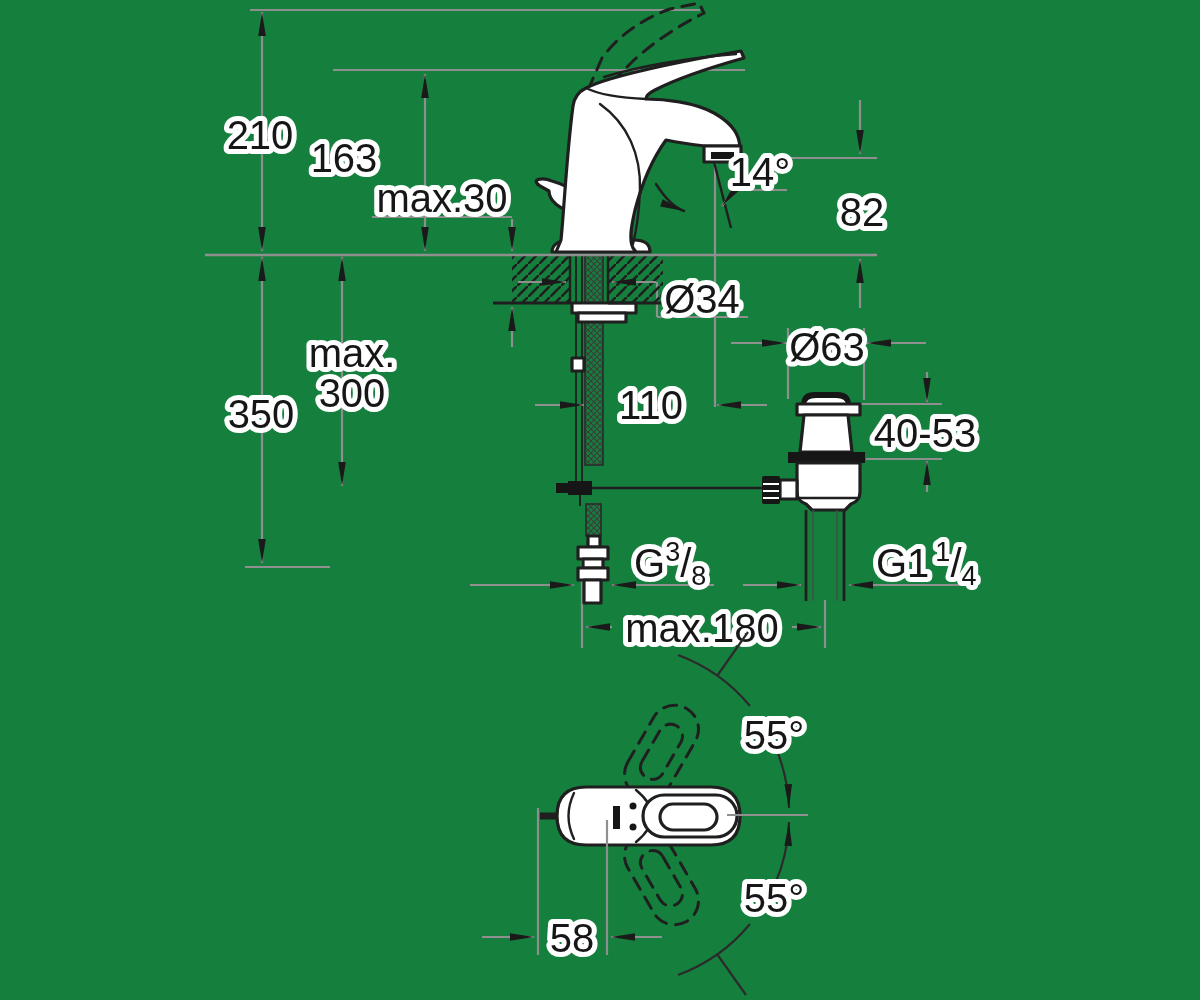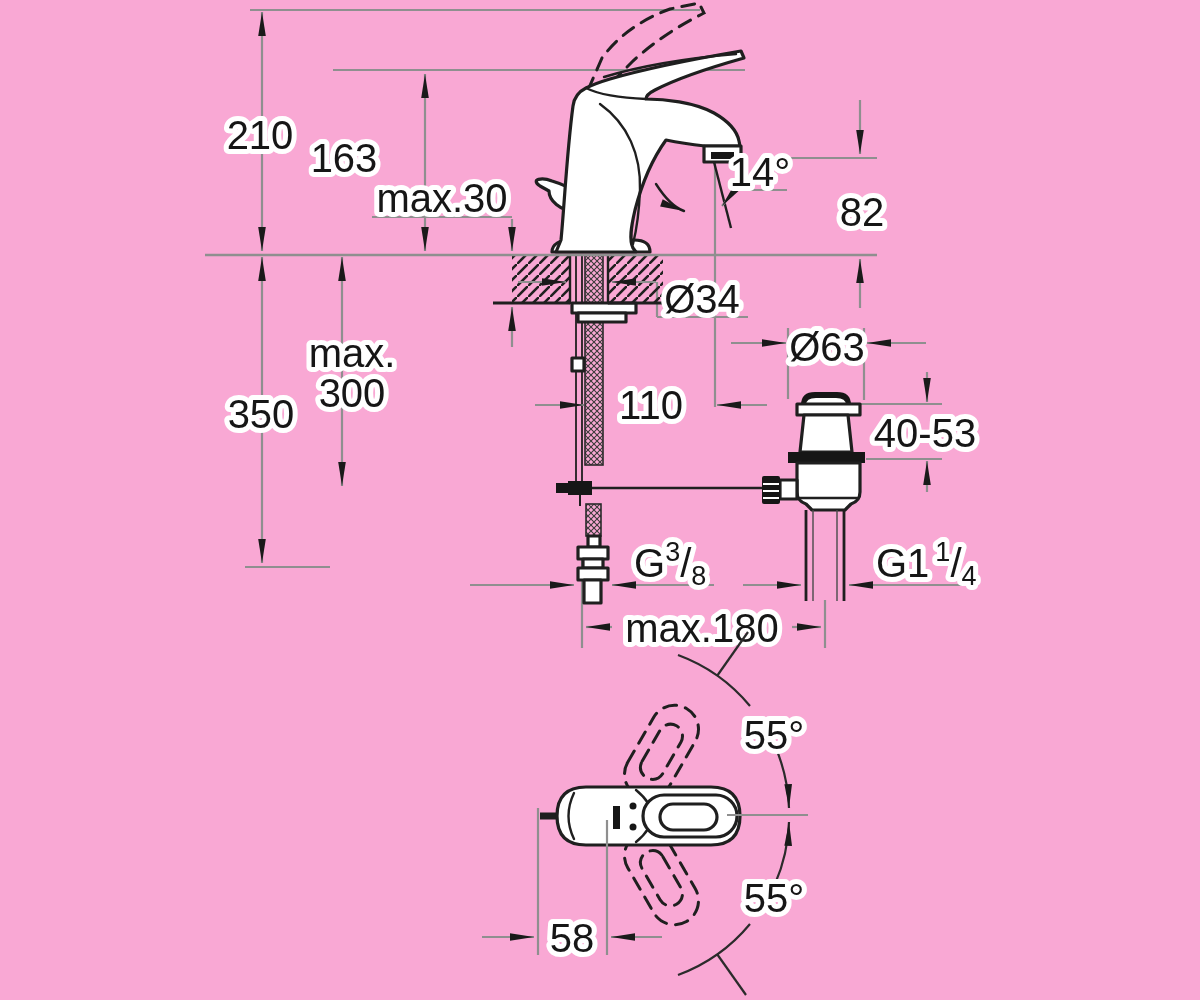--- a/index.html
+++ b/index.html
@@ -1,16 +1,16 @@
 <!DOCTYPE html>
 <html><head>
 <meta charset="utf-8">
 <style>
   html,body { margin:0; padding:0; background:#ffffff; }
-  .stage { position:relative; width:1200px; height:1000px; background:#f9a8d4; overflow:hidden; }
+  .stage { position:relative; width:1200px; height:1000px; background:#15803d; overflow:hidden; }
   svg { display:block; }
   .dim {
     font-family:"Liberation Sans", sans-serif;
     font-size:40px; fill:#161616;
     paint-order:stroke; stroke:#ffffff; stroke-width:10px; stroke-linejoin:round;
   }
   .dim-sm { font-size:27px; }
   .outline  { stroke:#1f1f1f; stroke-width:3.2; fill:#ffffff; stroke-linejoin:round; stroke-linecap:round; }
   .inline   { stroke:#1f1f1f; stroke-width:2.4; fill:none; stroke-linecap:round; }
   .dashed   { stroke:#1f1f1f; stroke-width:3; fill:none; stroke-dasharray:13 9; stroke-linecap:round; }

